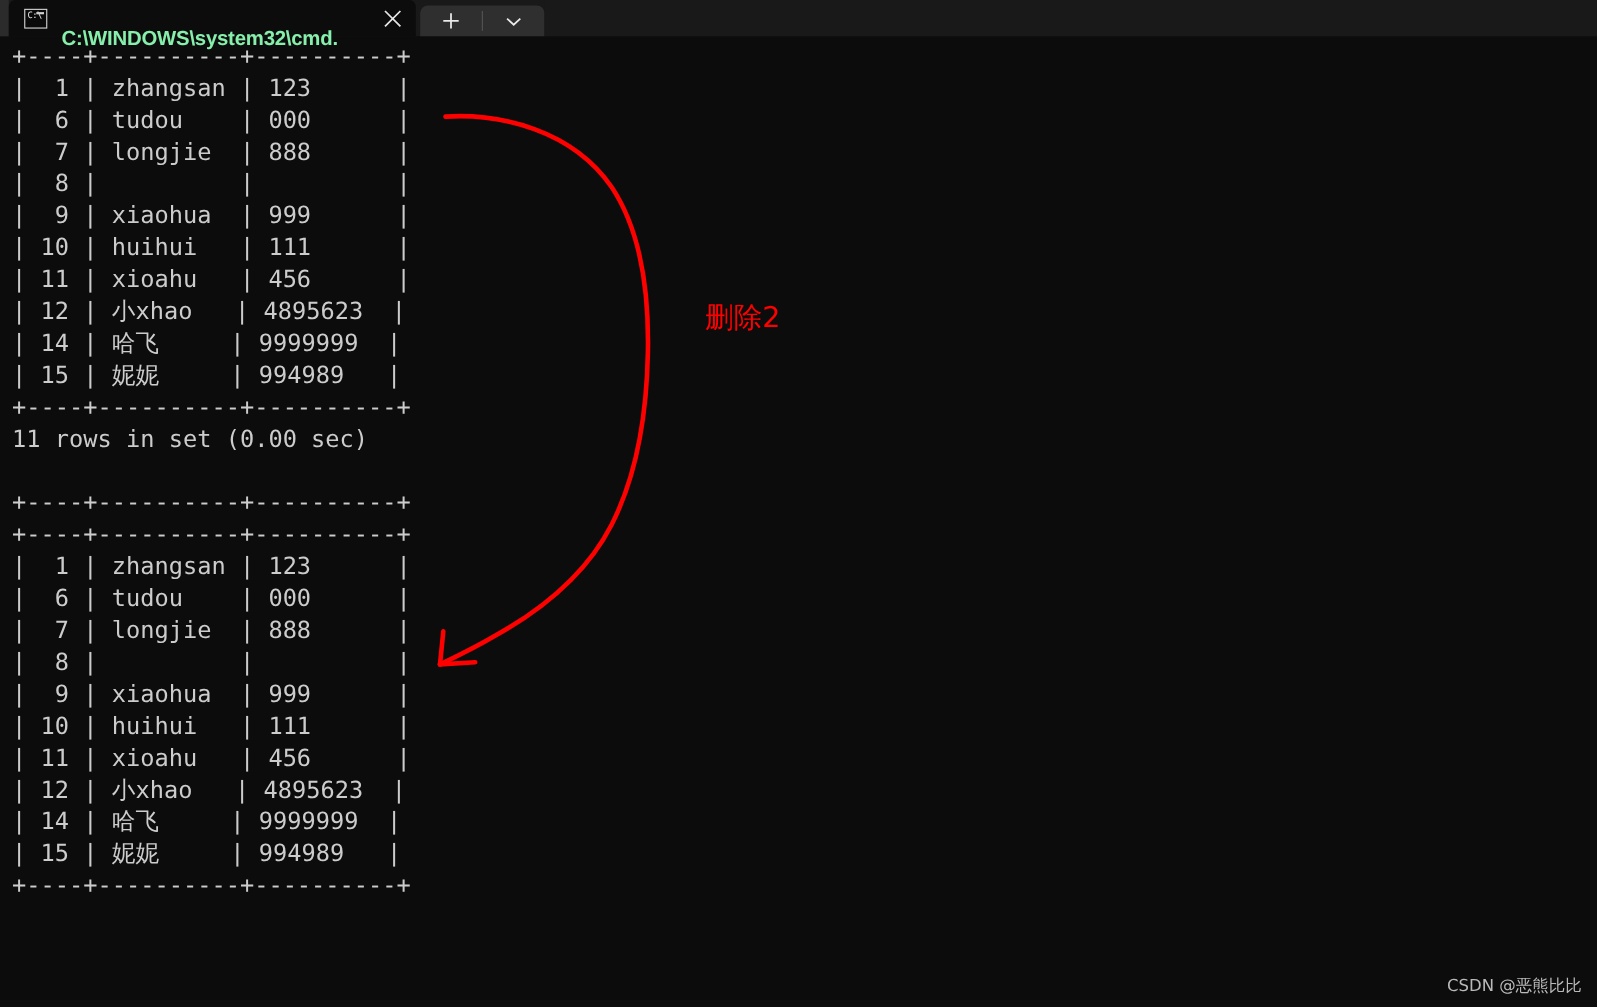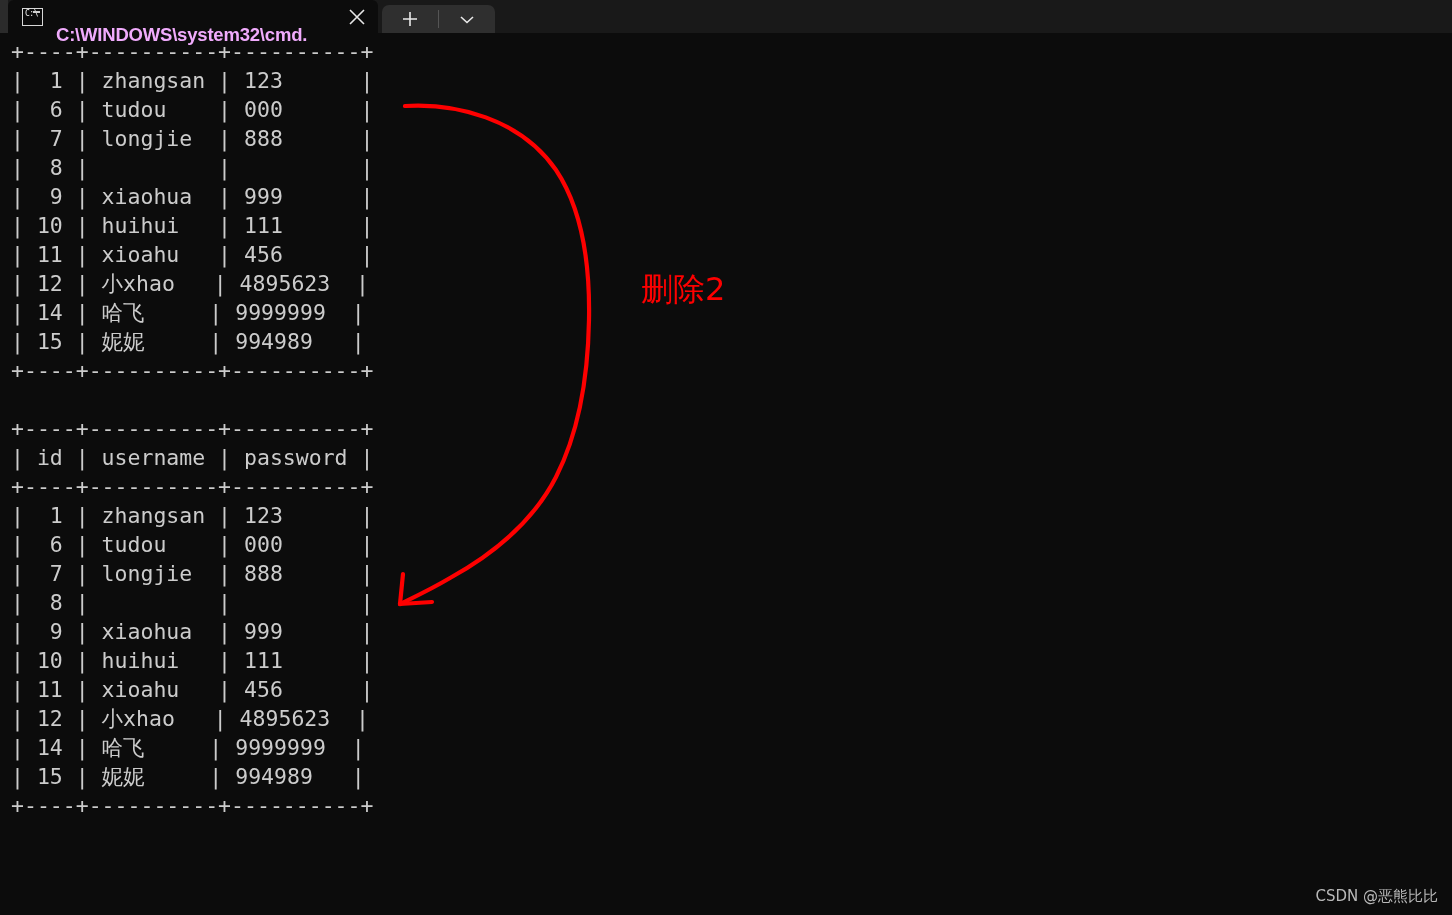--- a/index.html
+++ b/index.html
@@ -70,21 +70,21 @@
     top: 2px;
     right: 2px;
     width: 7px;
     height: 2px;
     background: #d0d0d0;
   }
   #tab-title {
     font-family: "Liberation Sans", sans-serif;
     font-size: 18.5px;
     font-weight: 600;
-    color: #f0abfc;
+    color: #86efac;
     white-space: nowrap;
     overflow: hidden;
     flex: 1 1 auto;
     letter-spacing: -0.2px;
     margin-top: 37px;
   }
   #tab-close {
     width: 42px;
     height: 33px;
     display: flex;
@@ -155,21 +155,21 @@
     width: 1452px;
     height: 915px;
     pointer-events: none;
     z-index: 20;
   }
   #anno-label {
     position: absolute;
     left: 641px;
     top: 272px;
     font-family: "DejaVu Sans", "Liberation Sans", sans-serif;
-    font-size: 32px;
+    font-size: 26px;
     line-height: 34px;
     color: #fe0000;
     white-space: pre;
   }
 
   
   #watermark {
     position: absolute;
     right: 14px;
     bottom: 9px;
@@ -222,23 +222,23 @@
   <div class="line">|  6 | tudou    | 000      |</div>
   <div class="line">|  7 | longjie  | 888      |</div>
   <div class="line">|  8 |          |          |</div>
   <div class="line">|  9 | xiaohua  | 999      |</div>
   <div class="line">| 10 | huihui   | 111      |</div>
   <div class="line">| 11 | xioahu   | 456      |</div>
   <div class="line">| 12 | 小xhao   | 4895623  |</div>
   <div class="line">| 14 | 哈飞     | 9999999  |</div>
   <div class="line">| 15 | 妮妮     | 994989   |</div>
   <div class="line">+----+----------+----------+</div>
+  <div class="line">11 rows in set (0.00 sec)</div>
   <div class="line blank"></div>
   <div class="line">+----+----------+----------+</div>
-  <div class="line">| id | username | password |</div>
   <div class="line">+----+----------+----------+</div>
   <div class="line">|  1 | zhangsan | 123      |</div>
   <div class="line">|  6 | tudou    | 000      |</div>
   <div class="line">|  7 | longjie  | 888      |</div>
   <div class="line">|  8 |          |          |</div>
   <div class="line">|  9 | xiaohua  | 999      |</div>
   <div class="line">| 10 | huihui   | 111      |</div>
   <div class="line">| 11 | xioahu   | 456      |</div>
   <div class="line">| 12 | 小xhao   | 4895623  |</div>
   <div class="line">| 14 | 哈飞     | 9999999  |</div>

